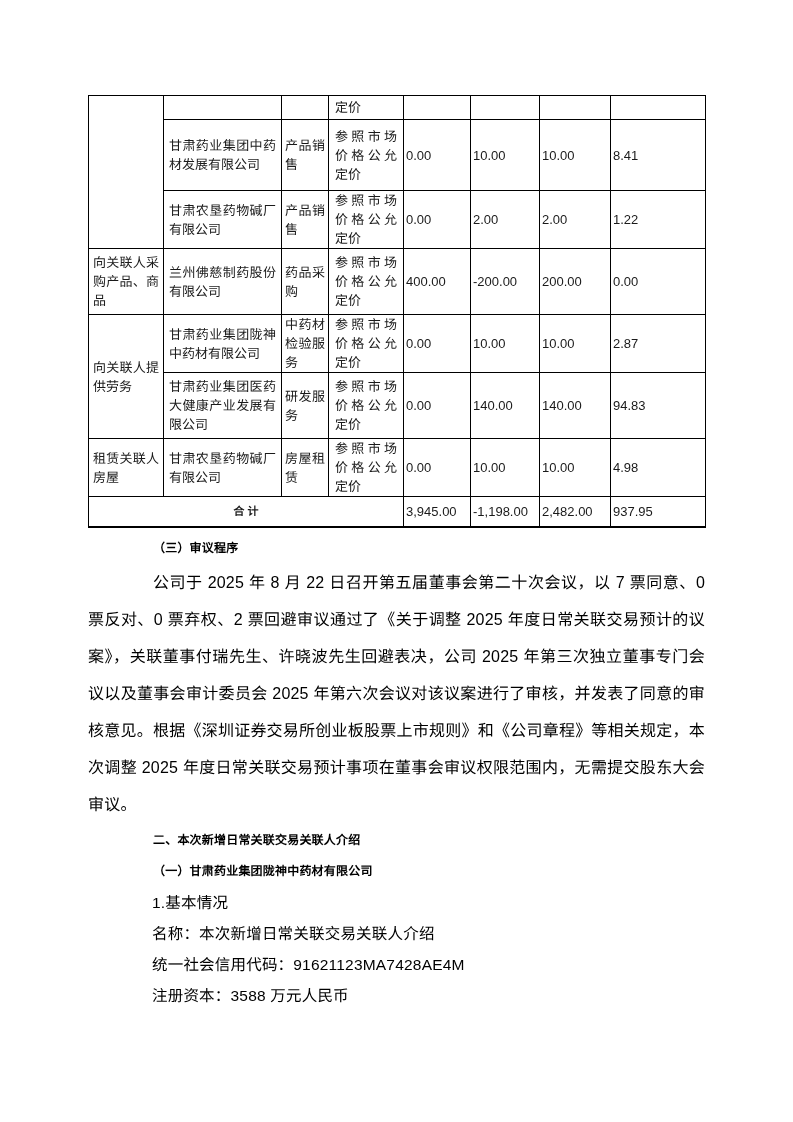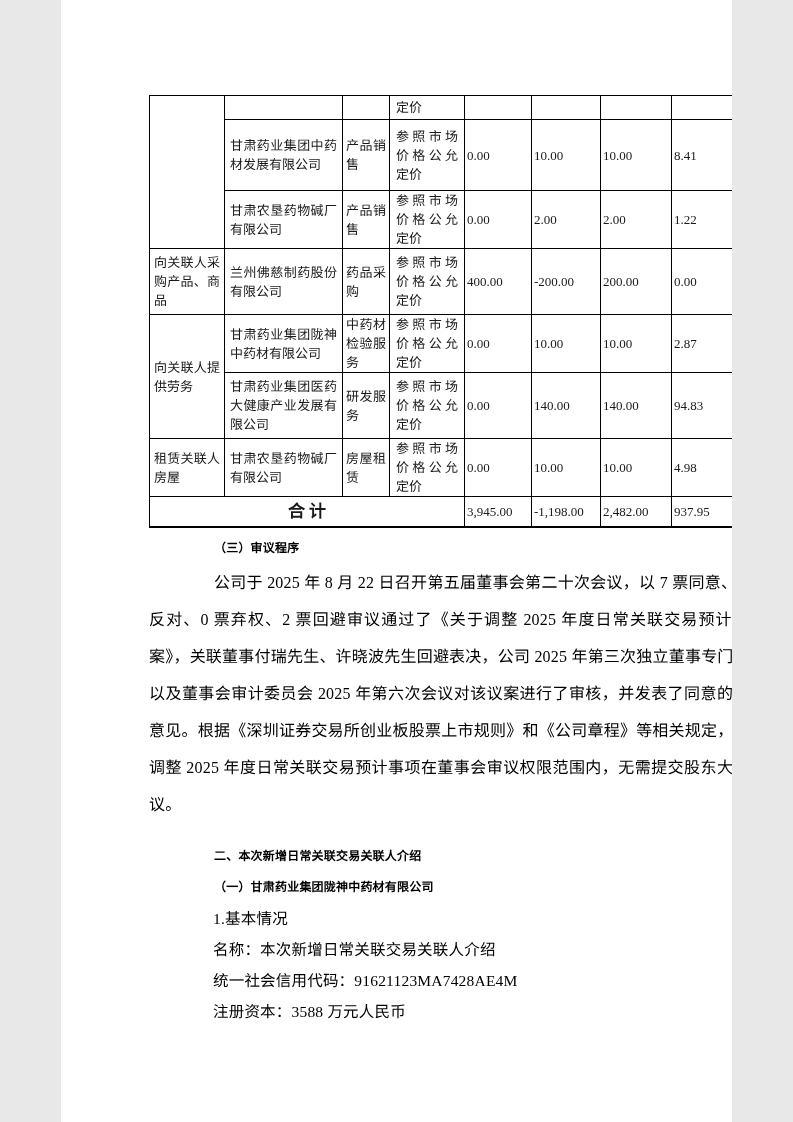--- a/index.html
+++ b/index.html
@@ -1,21 +1,21 @@
 <!DOCTYPE html>
 <html lang="zh-CN"><head>
 <meta charset="utf-8">
 <style>
   html,body{margin:0;padding:0;background:#e8e8e8;}
   .page{
     position:relative;
-    width:671px;height:1122px;
+    width:793px;height:1122px;
     margin:0 auto;
     background:#ffffff;
-    font-family:Liberation Serif, serif;
+    font-family:Liberation Sans, sans-serif;
     color:#000;
     overflow:hidden;
   }
   .content{position:absolute;left:88px;top:95px;width:617px;}
 
   
   table.rt{
     border-collapse:collapse;
     table-layout:fixed;
     width:617px;
@@ -34,32 +34,32 @@
   td.pr {padding:0 6px;text-align:justify;}
   td.num{padding:0 2px;text-align:left;}
   tr.partial td{height:23px;}
   tr.r1 td{height:70px;}
   tr.r2 td{height:55px;}
   tr.r3 td{height:65px;}
   tr.r4 td{height:57px;}
   tr.r5 td{height:65px;}
   tr.r6 td{height:55px;}
   tr.total td{height:27px;border-bottom-width:2px;}
-  td.total-label{text-align:center;font-weight:bold;font-size:17px;}
+  td.total-label{text-align:center;font-weight:bold;font-size:11px;}
 
   
   .h-sub{
     font-size:12px;
     line-height:31px;
     font-weight:bold;
     padding-left:65px;
     letter-spacing:0.2px;
   }
   .h-review{margin-top:5px;}
-  .h-sec2{margin-top:18px;}
+  .h-sec2{margin-top:2px;}
   .body-para{
     margin:0;
     font-size:16px;
     line-height:37px;
     text-align:justify;
     text-indent:65px;
     letter-spacing:0.2px;
   }
   .info-line{
     font-size:15.5px;

